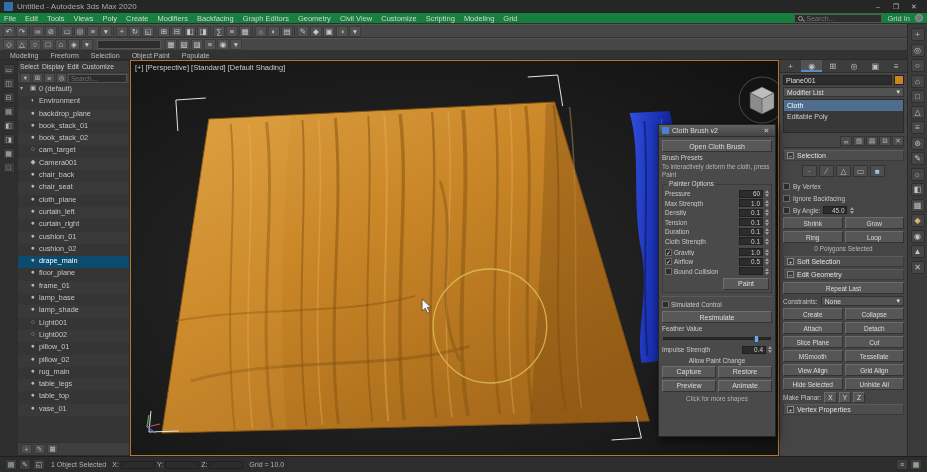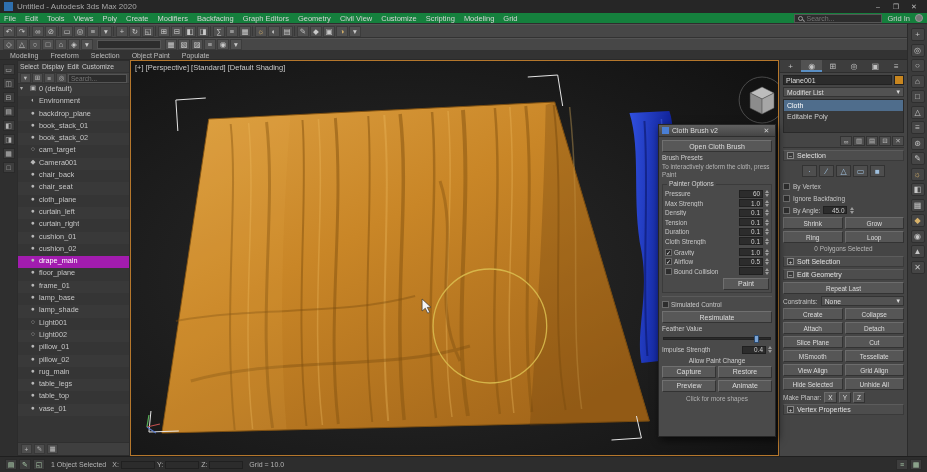--- a/index.html
+++ b/index.html
@@ -61,21 +61,21 @@
   .exp-tools{display:flex;align-items:center;height:12px;gap:1px;padding:0 2px;background:#424242;
              border-top:1px solid #333;border-bottom:1px solid #333;flex:none;}
   .exp-tool{width:11px;height:10px;background:#4e4e4e;border:1px solid #383838;font-size:6.5px;
             display:flex;align-items:center;justify-content:center;color:#bbb;flex:none;}
   .exp-search{flex:1;height:9px;background:#2c2c2c;border:1px solid #555;color:#999;
               font-size:6.5px;padding:0 2px;font-family:inherit;outline:none;min-width:0;}
   .exp-list{flex:1;background:#353535;overflow:hidden;}
   .exp-row{height:12.3px;display:flex;gap:2px;padding:0 2px;color:#c6c6c6;
            white-space:nowrap;}
   .exp-row:nth-child(odd){background:#393939;}
-  .exp-row.selected{background:#a21caf;color:#fff;}
+  .exp-row.selected{background:#0c4a6e;color:#fff;}
   .exp-exp{width:7px;font-size:6px;color:#aaa;flex:none;}
   .exp-ico{width:8px;font-size:6.5px;color:#b9b9b9;flex:none;text-align:center;}
   .exp-label{overflow:hidden;text-overflow:ellipsis;font-size:7.3px;}
   .exp-footer{height:13px;background:#3f3f3f;border-top:1px solid #2f2f2f;display:flex;
               align-items:center;gap:2px;padding:0 3px;flex:none;}
 
   
   .viewport{position:absolute;left:130px;top:60px;width:649px;bottom:16px;background:#161616;
             border:1px solid #b5772c;}
   .vp-svg{position:absolute;inset:0;width:100%;height:100%;}

